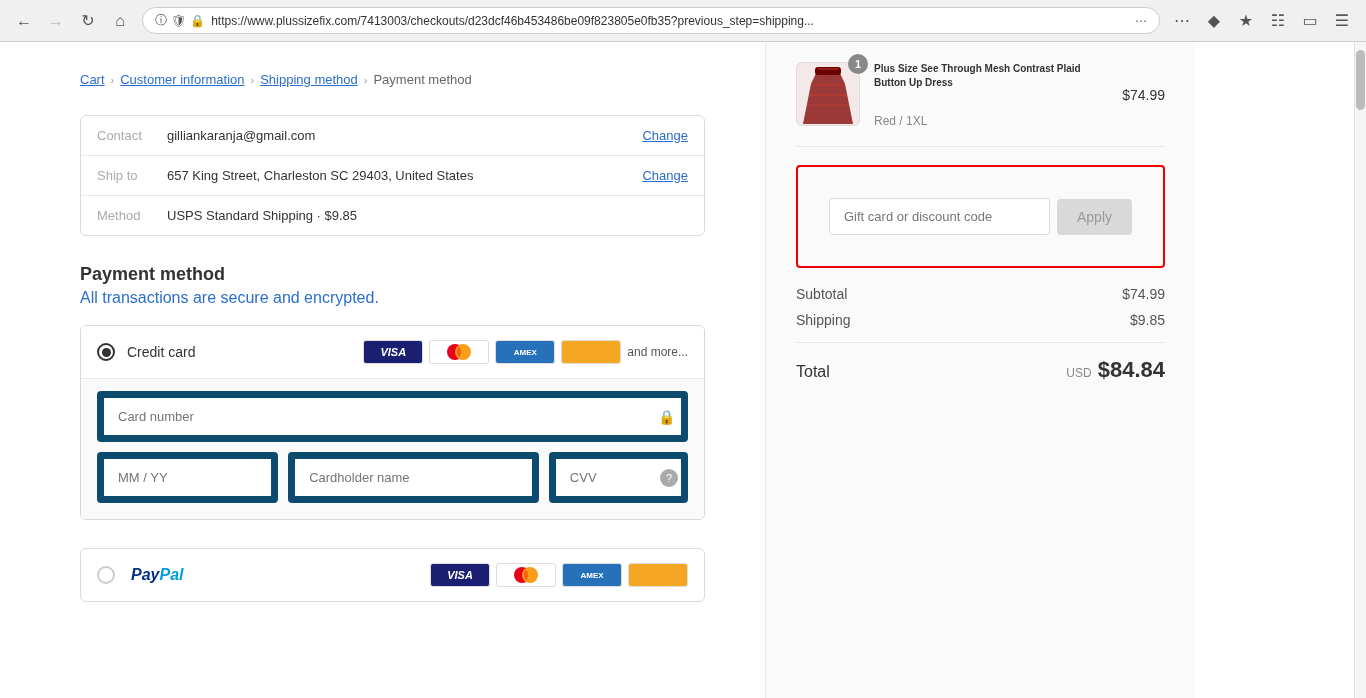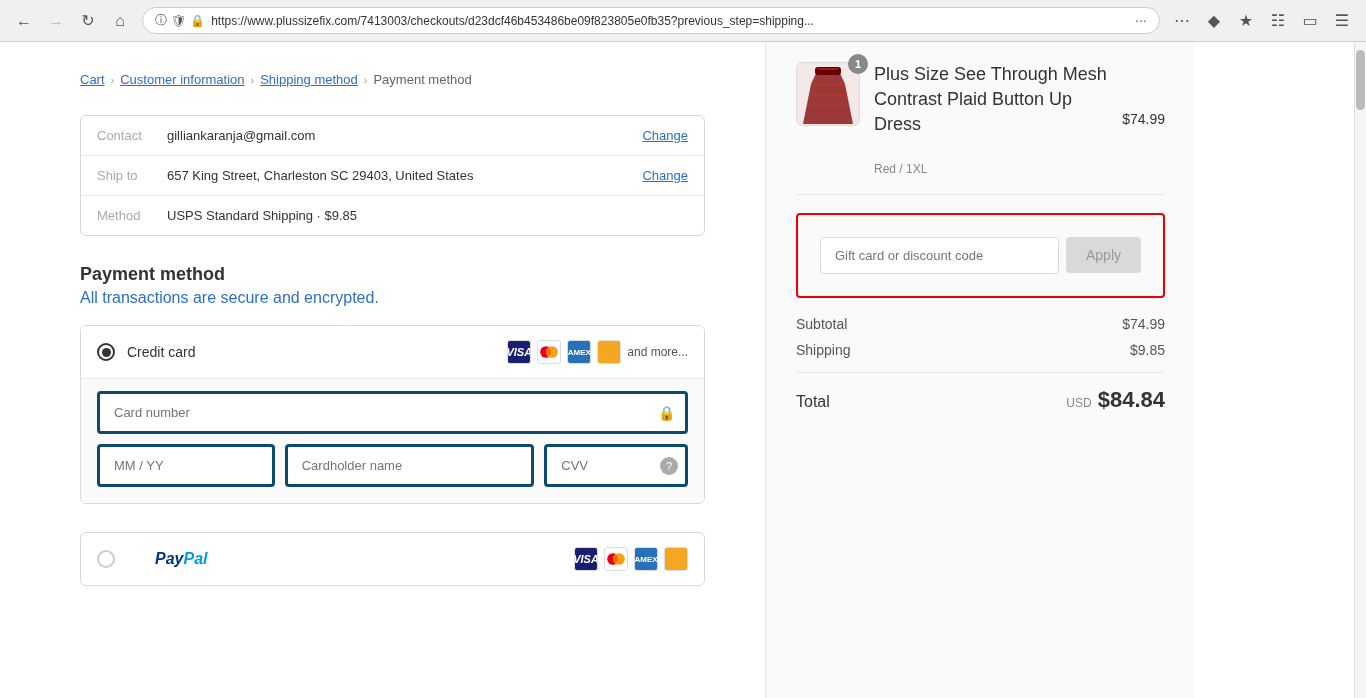--- a/index.html
+++ b/index.html
@@ -146,41 +146,41 @@
     }
     .radio-outer {
       width: 18px; height: 18px; border-radius: 50%;
       border: 2px solid #333; display: flex; align-items: center; justify-content: center;
       margin-right: 12px; flex-shrink: 0;
     }
     .radio-inner { width: 9px; height: 9px; border-radius: 50%; background: #333; }
     .payment-label { font-size: 14px; color: #333; flex: 1; }
     .card-icons { display: flex; gap: 6px; align-items: center; }
     .card-icon {
-      height: 24px; width: 24px; border-radius: 3px; border: 1px solid #ddd;
+      height: 24px; width: 60px; border-radius: 3px; border: 1px solid #ddd;
       display: flex; align-items: center; justify-content: center; font-size: 8px; font-weight: bold;
       overflow: hidden;
     }
     .card-icon.visa { background: #1a1f71; color: #fff; font-size: 11px; font-weight: 900; font-style: italic; }
     .card-icon.mastercard { background: #fff; }
     .card-icon.amex { background: #2671b9; color: #fff; font-size: 8px; font-weight: bold; }
     .card-icon.generic { background: #f5a623; }
     .and-more { color: #555; font-size: 12px; }
 
     .card-fields {
       padding: 12px 16px 16px;
       background: #fafafa;
       border-top: 1px solid #e8e8e8;
       display: flex;
       flex-direction: column;
       gap: 10px;
     }
     .card-input-row { display: flex; gap: 10px; }
     .input-field {
-      width: 100%; padding: 11px 14px; border: 3px solid #0c4a6e;
+      width: 100%; padding: 11px 14px; border: 7px solid #0c4a6e;
       border-radius: 4px; font-size: 13px; color: #aaa; background: #fff;
       outline: none; position: relative;
     }
     .input-with-icon { position: relative; }
     .input-with-icon .input-field { padding-right: 36px; }
     .input-icon {
       position: absolute; right: 12px; top: 50%; transform: translateY(-50%);
       color: #aaa; font-size: 14px;
     }
     .input-with-help { position: relative; }
@@ -225,28 +225,28 @@
       background: #f5e8e8;
       display: flex; align-items: center; justify-content: center; overflow: hidden;
     }
     .product-badge {
       position: absolute; top: -8px; right: -8px;
       width: 20px; height: 20px; border-radius: 50%; background: #888;
       color: #fff; font-size: 11px; display: flex; align-items: center; justify-content: center;
       font-weight: bold;
     }
     .product-info { flex: 1; }
-    .product-name { font-size: 18px; color: #333; font-weight: 400; line-height: 1.4; margin-bottom: 4px; }
+    .product-name { font-size: 10px; color: #333; font-weight: 700; line-height: 1.4; margin-bottom: 4px; }
     .product-variant { font-size: 12px; color: #888; margin-top: 24px; }
     .product-price { font-size: 14px; color: #333; font-weight: 500; align-self: center; }
 
     
     .discount-box {
       border: 2px solid #e00; border-radius: 4px;
-      padding: 22px;
+      padding: 31px;
       margin-bottom: 18px;
       display: flex;
       gap: 7px;
       align-items: center;
     }
     .discount-input {
       flex: 1; padding: 10px 14px; border: 1px solid #d9d9d9;
       border-radius: 4px; font-size: 13px; color: #aaa; background: #fff;
       outline: none;
     }
@@ -371,21 +371,21 @@
           <div class="input-with-help" style="flex:1; position:relative;">
             <input class="input-field" type="text" style="width: 100%;" placeholder="CVV">
             <span class="help-icon">?</span>
           </div>
         </div>
       </div>
     </div>
 
     <div class="paypal-option">
       <div class="radio-outer-empty"></div>
-      <span style="margin-left:28px">
+      <span style="margin-left:4px">
         <span style="color:#003087; font-weight:bold; font-size:16px; font-style:italic;">Pay</span><span style="color:#009cde; font-weight:bold; font-size:16px; font-style:italic;">Pal</span>
       </span>
       <div class="card-icons" style="margin-left:auto">
         <div class="card-icon visa">VISA</div>
         <div class="card-icon mastercard">
           <svg width="30" height="18" viewBox="0 0 30 18">
             <circle cx="11" cy="9" r="8" fill="#EB001B"></circle>
             <circle cx="19" cy="9" r="8" fill="#F79E1B"></circle>
             <path d="M15 3.5a8 8 0 0 1 0 11 8 8 0 0 1 0-11z" fill="#FF5F00"></path>
           </svg>

